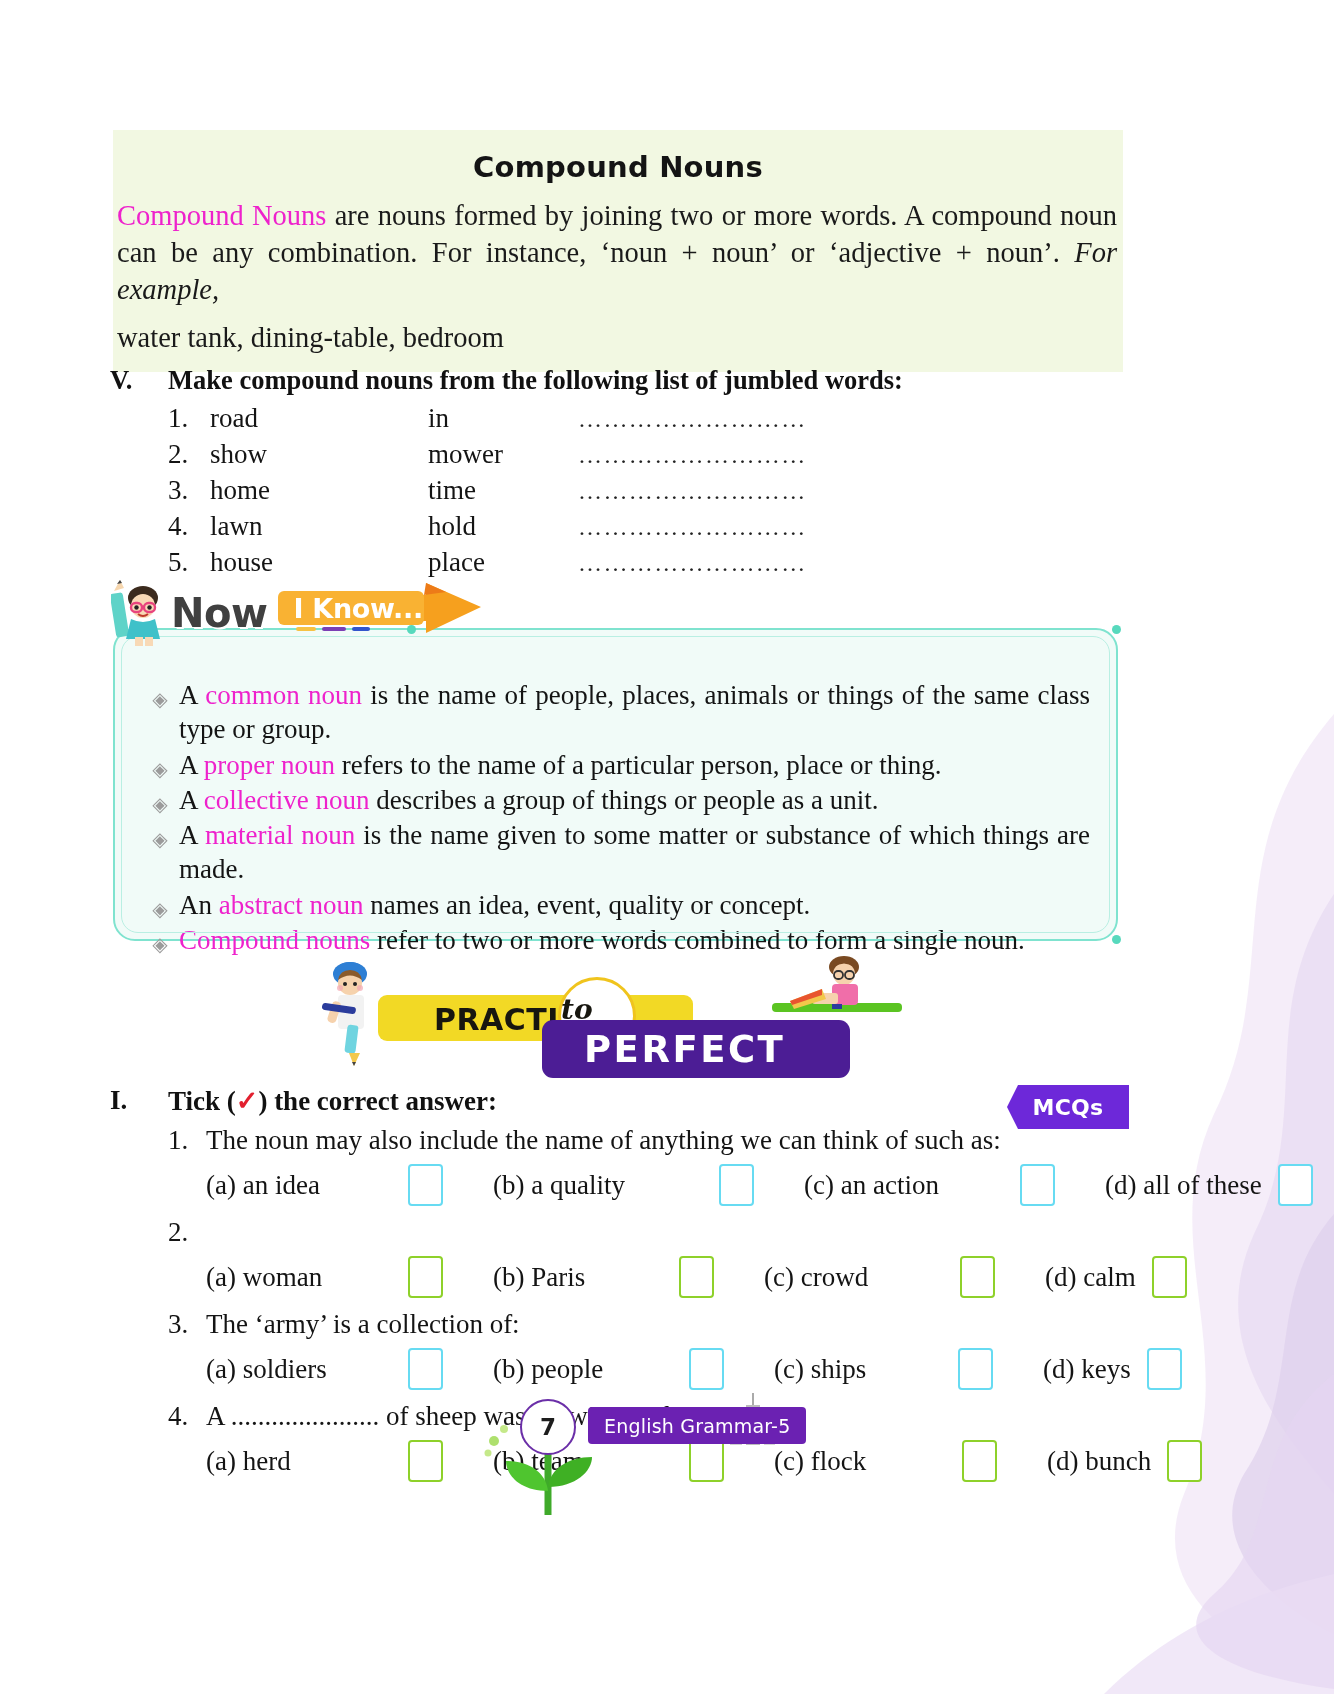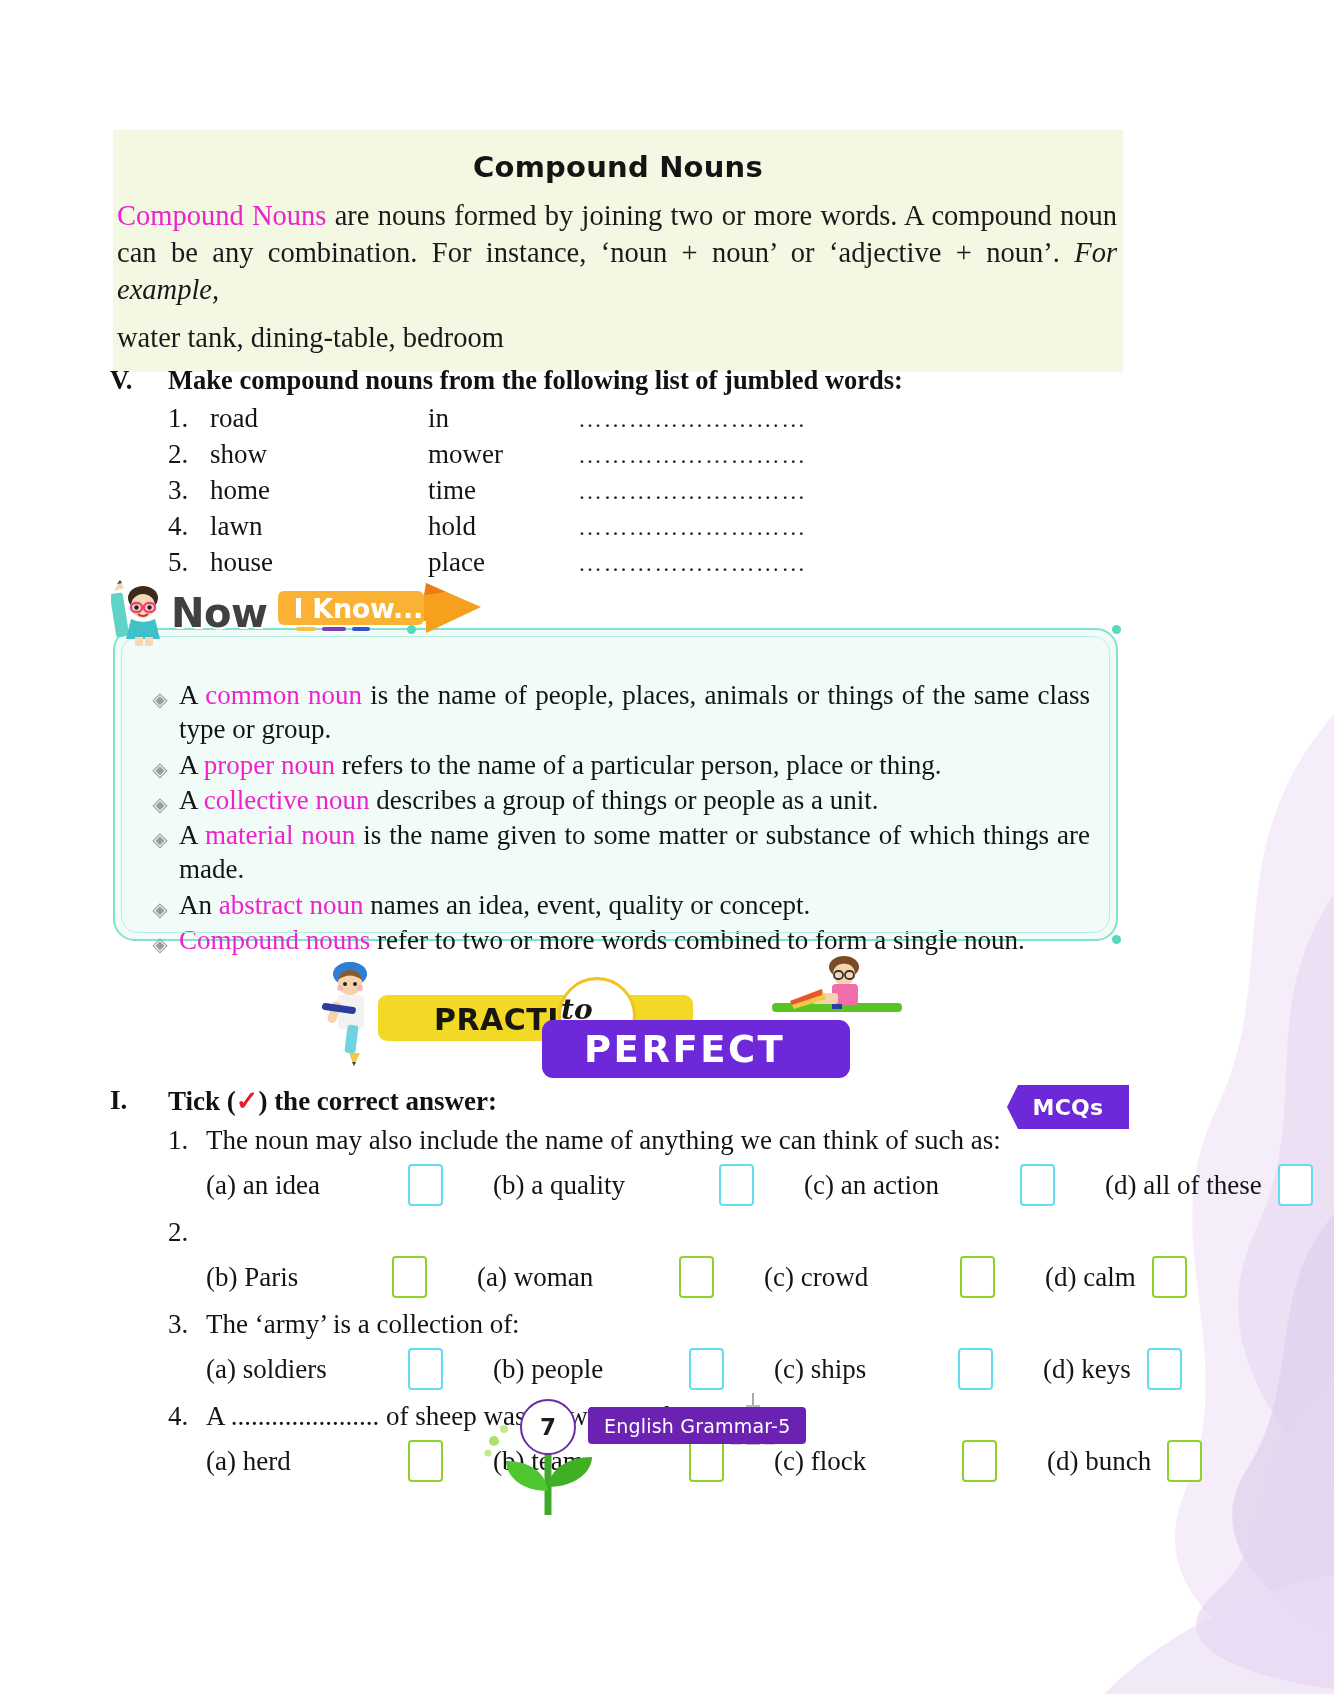--- a/index.html
+++ b/index.html
@@ -100,21 +100,21 @@
   .ptp-to{
     position:absolute;left:238px;top:22px;width:72px;height:72px;border-radius:50%;
     background:#ffffff;border:3px solid #f0c41d;
   }
   .ptp-to span{
     position:absolute;left:0;right:0;top:13px;text-align:left;
     font-family:"DejaVu Serif",serif;font-style:italic;font-weight:bold;font-size:28px;color:#17160f;
   }
   .ptp-perfect{
     position:absolute;left:222px;top:65px;width:308px;height:58px;
-    background:#6d28d9;border-radius:11px;
+    background:#4c1d95;border-radius:11px;
   }
   .ptp-perfect span{
     position:absolute;left:42px;top:8px;
     font-family:"DejaVu Sans",sans-serif;font-weight:bold;font-size:37px;
     color:#ffffff;letter-spacing:2.5px;
   }
 
   
   .mcq{position:absolute;left:110px;top:1085px;width:1015px;}
   .mcq-head{display:flex;align-items:flex-start;font-weight:bold;font-size:27px;color:#111;}
@@ -360,25 +360,25 @@
               <div class="cbx"></div>
             </div>
           </div>
         </div>
         <div class="q">
           <div class="q-text">
             <div class="qn">2.</div>
           </div>
           <div class="opts">
             <div class="opt">
+              <div class="opt-label" style="width: 186px;">(a)  woman</div>
+              <div class="cbx green"></div>
+            </div>
+            <div class="opt">
               <div class="opt-label" style="width: 170px;">(b)  Paris</div>
-              <div class="cbx green"></div>
-            </div>
-            <div class="opt">
-              <div class="opt-label" style="width: 186px;">(a)  woman</div>
               <div class="cbx green"></div>
             </div>
             <div class="opt">
               <div class="opt-label" style="width: 180px;">(c)  crowd</div>
               <div class="cbx green"></div>
             </div>
             <div class="opt">
               <div class="opt-label">(d)  calm</div>
               <div class="cbx green"></div>
             </div>

